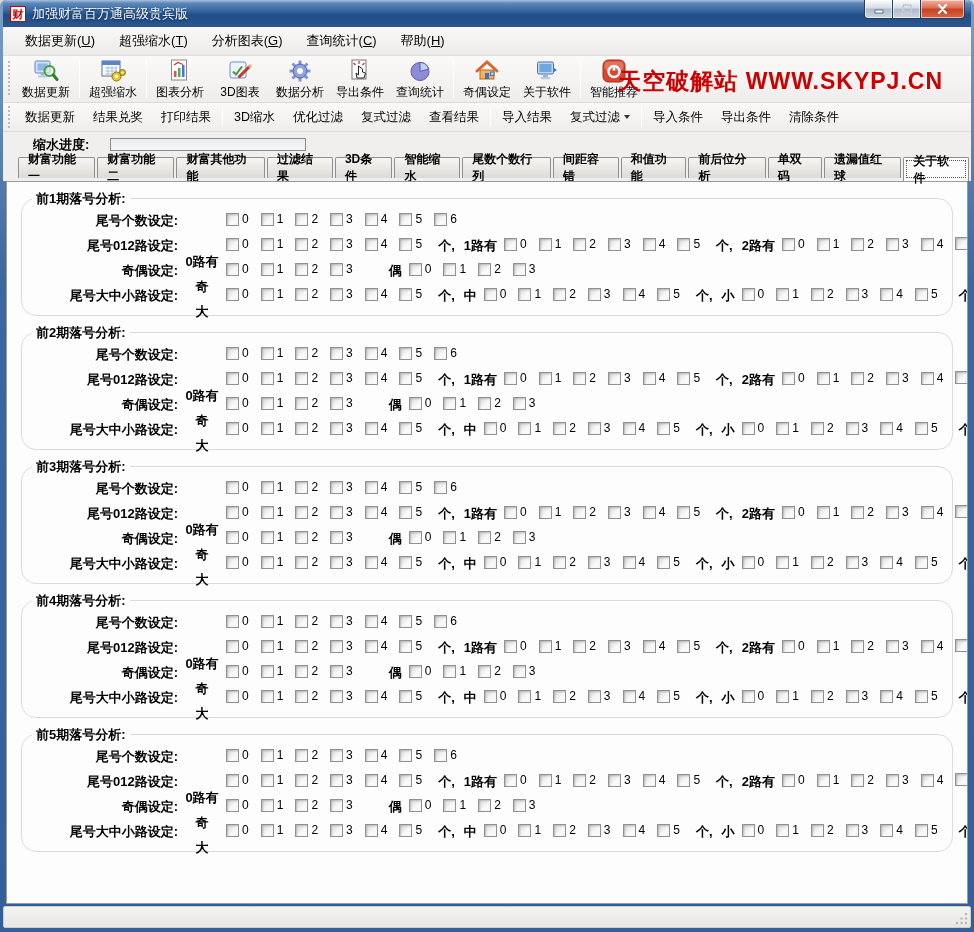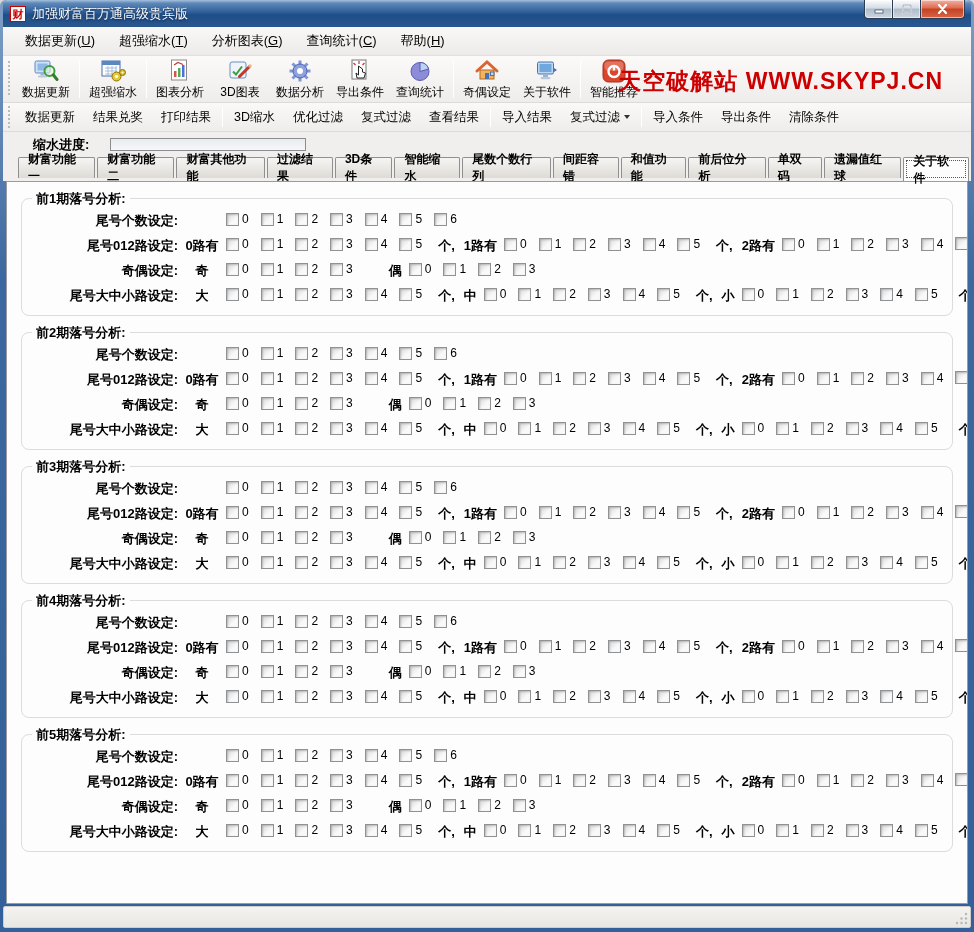--- a/index.html
+++ b/index.html
@@ -53,25 +53,25 @@
     border:1px solid #8f8f8f;border-bottom:none;border-radius:2px 2px 0 0;cursor:default;
     background:linear-gradient(#f6f5f3,#dedbd6);}
   .tab.active{height:24px;background:#fdfdfd;position:relative;z-index:3;outline:1px dotted #555;outline-offset:-4px;}
   .tab-scroll{position:absolute;right:5px;top:3px;display:flex;}
   .tab-scroll-btn{width:17px;height:18px;border:1px solid #9a9a9a;background:linear-gradient(#f7f6f4,#dcd9d4);
     display:flex;align-items:center;justify-content:center;}
   .tri-left{width:0;height:0;border-top:4px solid transparent;border-bottom:4px solid transparent;border-right:5px solid #7b8794;}
   .tri-right{width:0;height:0;border-top:4px solid transparent;border-bottom:4px solid transparent;border-left:5px solid #7b8794;}
   
   .content{flex:1;margin:0 3px;background:#fdfdfd;border:1px solid #9a9ba0;padding:7px 6px 0;overflow:hidden;position:relative;z-index:2;}
-  .groupbox{position:relative;border:1px solid #dcdcdc;border-radius:8px;height:118px;margin:9px 8px 16px;padding:13px 0 0 8px;}
+  .groupbox{position:relative;border:1px solid #dcdcdc;border-radius:15px;height:118px;margin:9px 8px 16px;padding:13px 0 0 8px;}
   .groupbox-title{position:absolute;top:-9px;left:10px;background:#fdfdfd;padding:0 4px;font-size:13px;font-weight:bold;}
   .cfg-row{height:25px;display:flex;align-items:flex-start;font-size:13px;white-space:nowrap;}
   .cfg-label{width:148px;flex:none;text-align:right;font-weight:bold;}
-  .cfg-prefix{width:48px;flex:none;text-align:center;font-weight:bold;}
+  .cfg-prefix{width:48px;flex:none;text-align:center;font-weight:bold;margin-top:16px;}
   .cb-unit{display:flex;align-items:center;margin-right:12px;cursor:default;}
   .cb{width:13px;height:13px;flex:none;border:1px solid #8f9193;background:linear-gradient(135deg,#d7d7d7,#f9f9f9 60%);
     box-shadow:inset 1px 1px 2px rgba(110,110,110,.4);}
   .cb-num{font-size:12px;margin-left:3px;}
   .joiner{font-weight:bold;margin:0 9px 0 4px;}
   .gap-joiner{width:24px;flex:none;}
   .prefix-inline{font-weight:bold;margin-right:7px;}
   .trailer{font-weight:bold;margin-left:9px;}
   
   .statusbar{height:22px;flex:none;margin:2px 0 0;background:linear-gradient(#f5f3f1,#e9e7e4);

